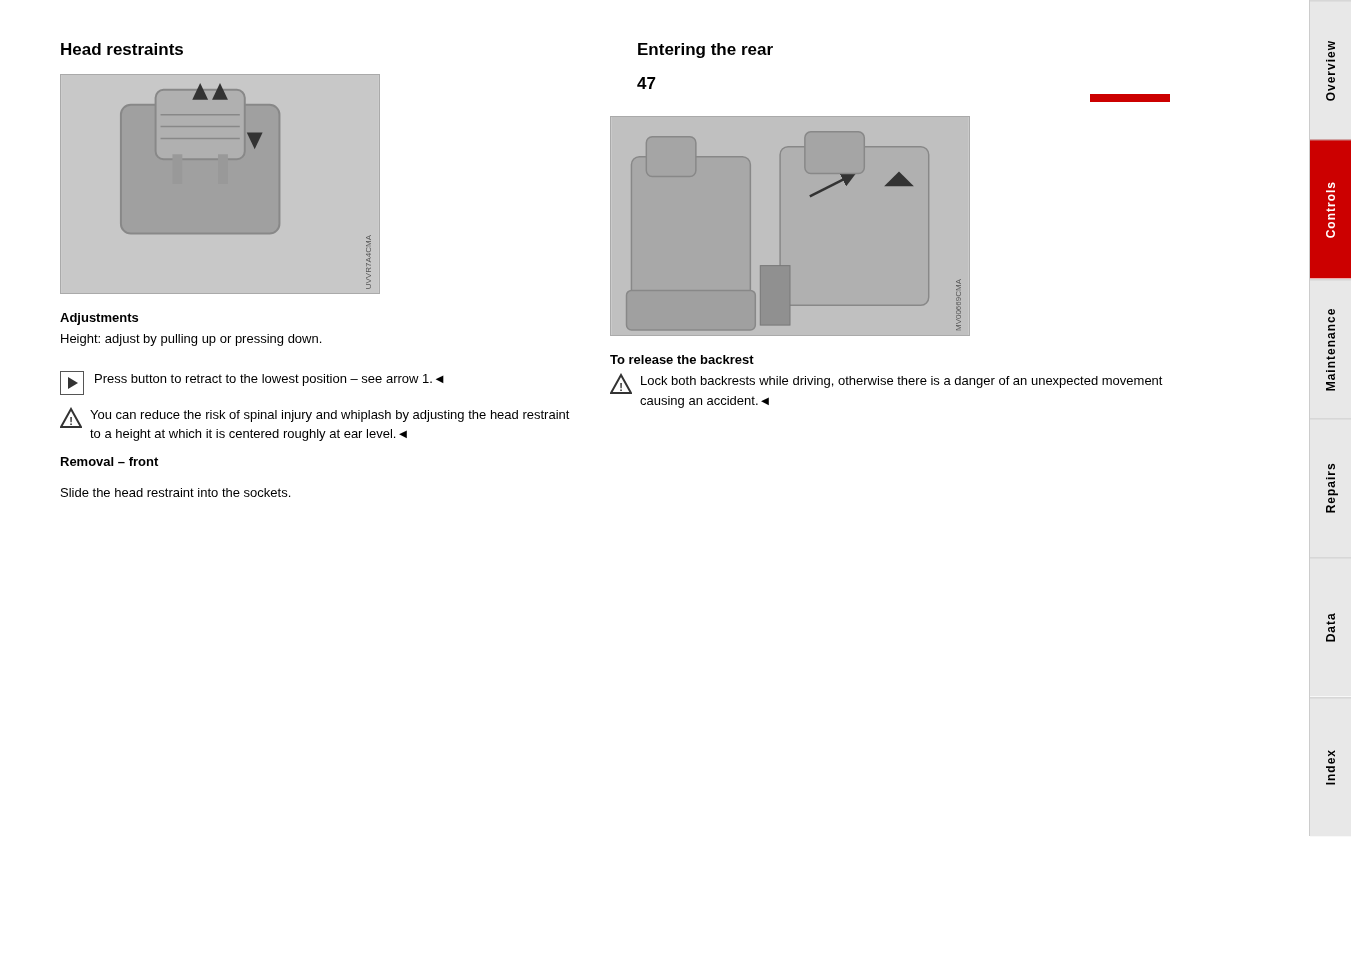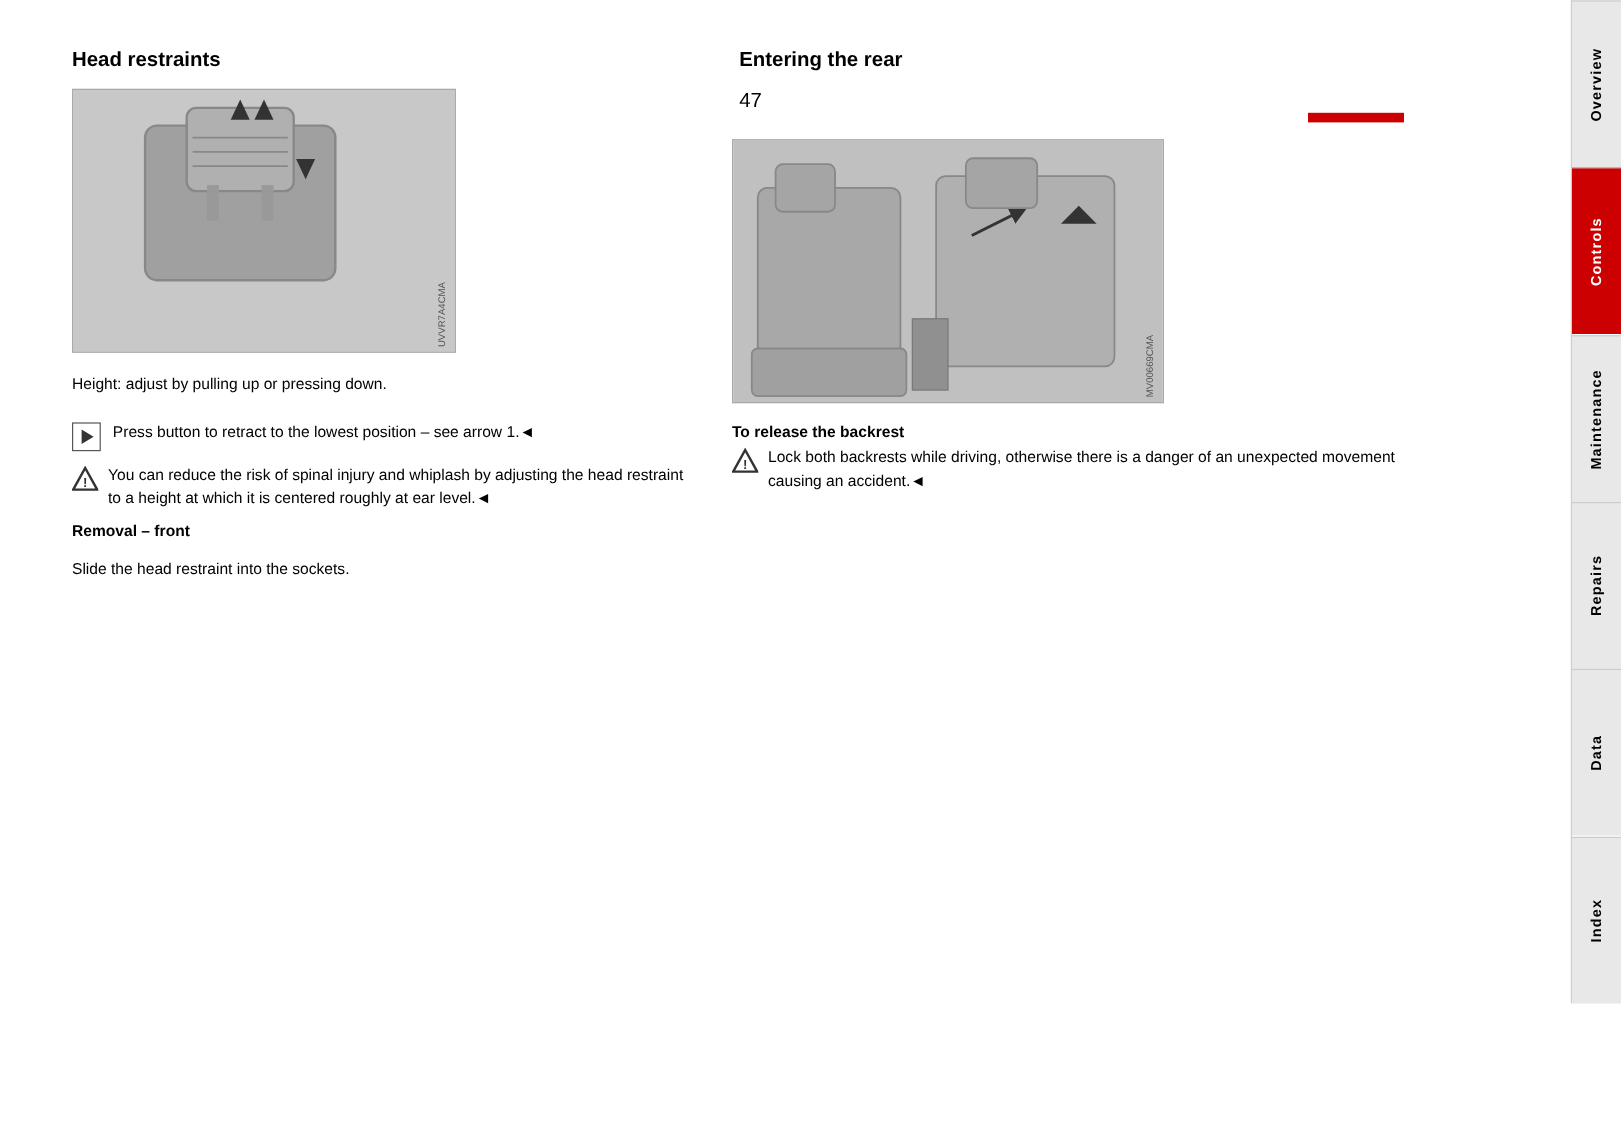--- a/index.html
+++ b/index.html
@@ -67,22 +67,22 @@
     }
 
     .section-title {
       font-size: 17px;
       font-weight: bold;
       margin-bottom: 14px;
     }
 
     .page-number {
       font-size: 17px;
-      font-weight: normal;
-      margin-left: 6px;
+      font-weight: bold;
+      margin-left: 27px;
     }
 
     .right-header {
       display: flex;
       align-items: baseline;
       margin-bottom: 14px;
       flex-direction: column;
     }
 
     .image-placeholder {
@@ -222,20 +222,21 @@
           <polygon points="195,75 203,58 187,58" fill="#333"></polygon>
 
           <line x1="100" y1="40" x2="180" y2="40" stroke="#888" stroke-width="1.5"></line>
           <line x1="100" y1="52" x2="180" y2="52" stroke="#888" stroke-width="1.5"></line>
           <line x1="100" y1="64" x2="180" y2="64" stroke="#888" stroke-width="1.5"></line>
 
         </svg>
         <span class="image-code">UVVR7A4CMA</span>
       </div>
 
+      <div class="sub-heading">Adjustments</div>
       <p class="body-text">Height: adjust by pulling up or pressing down.</p>
 
       <div class="button-note">
         <div class="play-icon">
           <div class="play-triangle"></div>
         </div>
         <p class="body-text" style="margin-bottom:0;">Press button to retract to the lowest position – see arrow 1.◄</p>
       </div>
 
 

